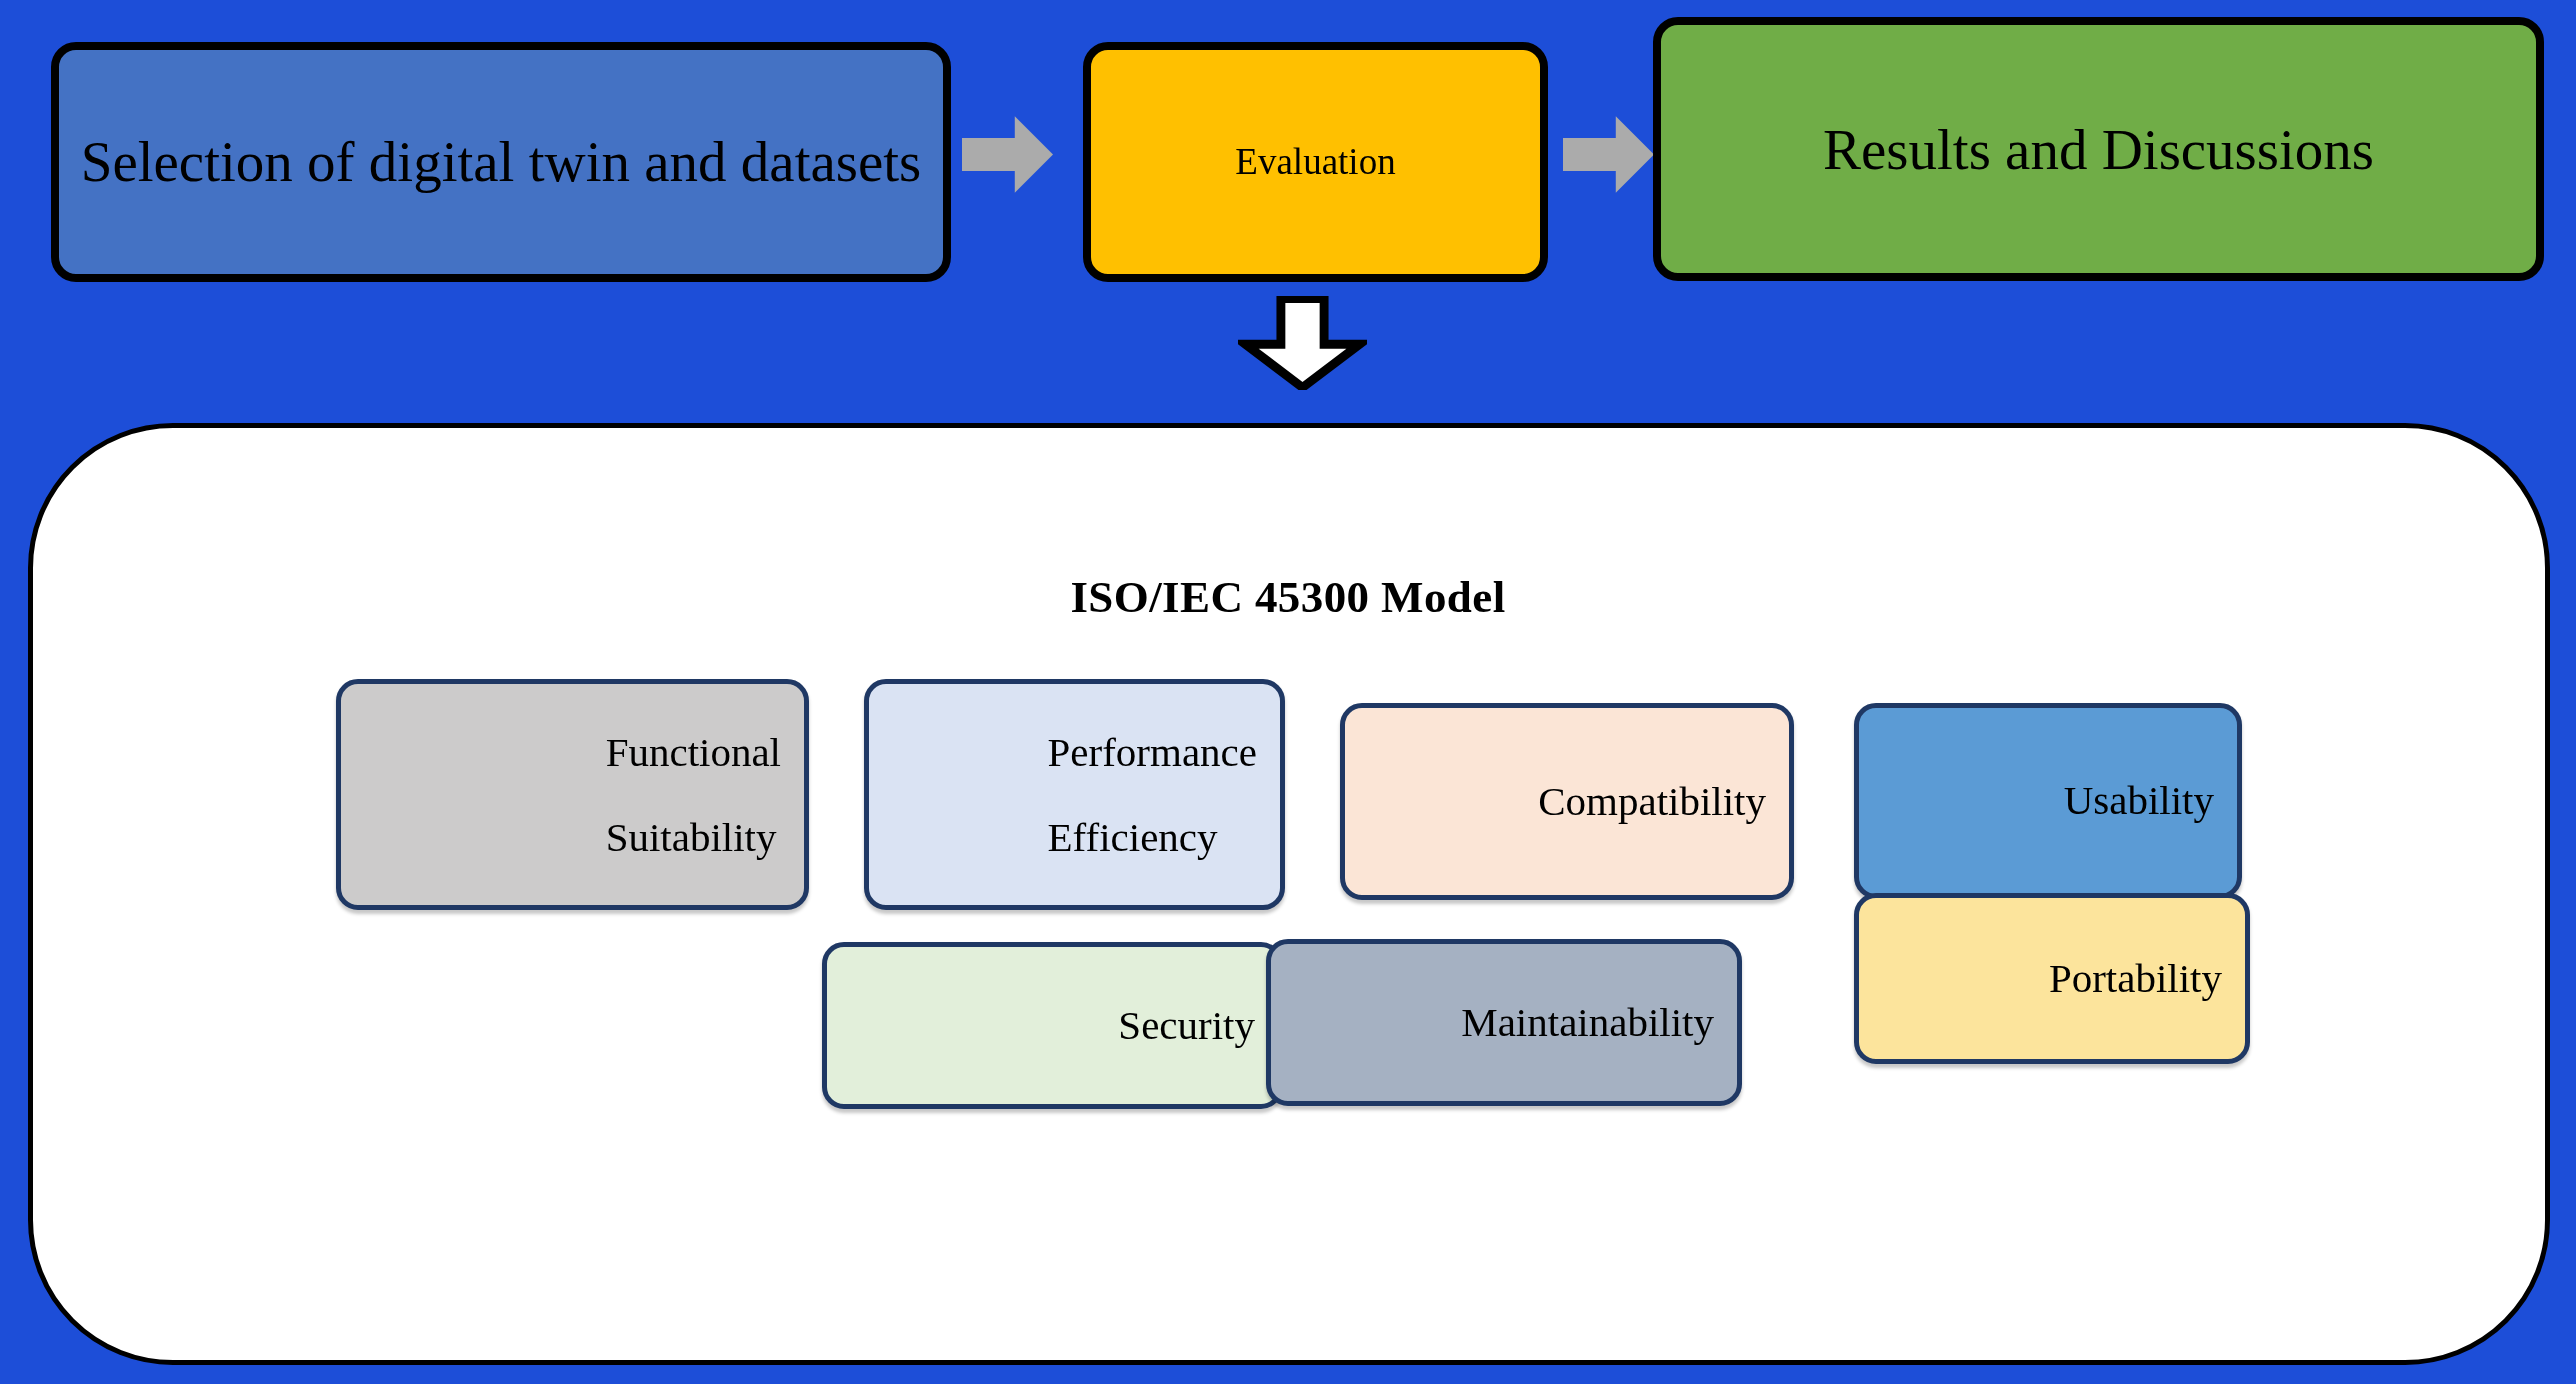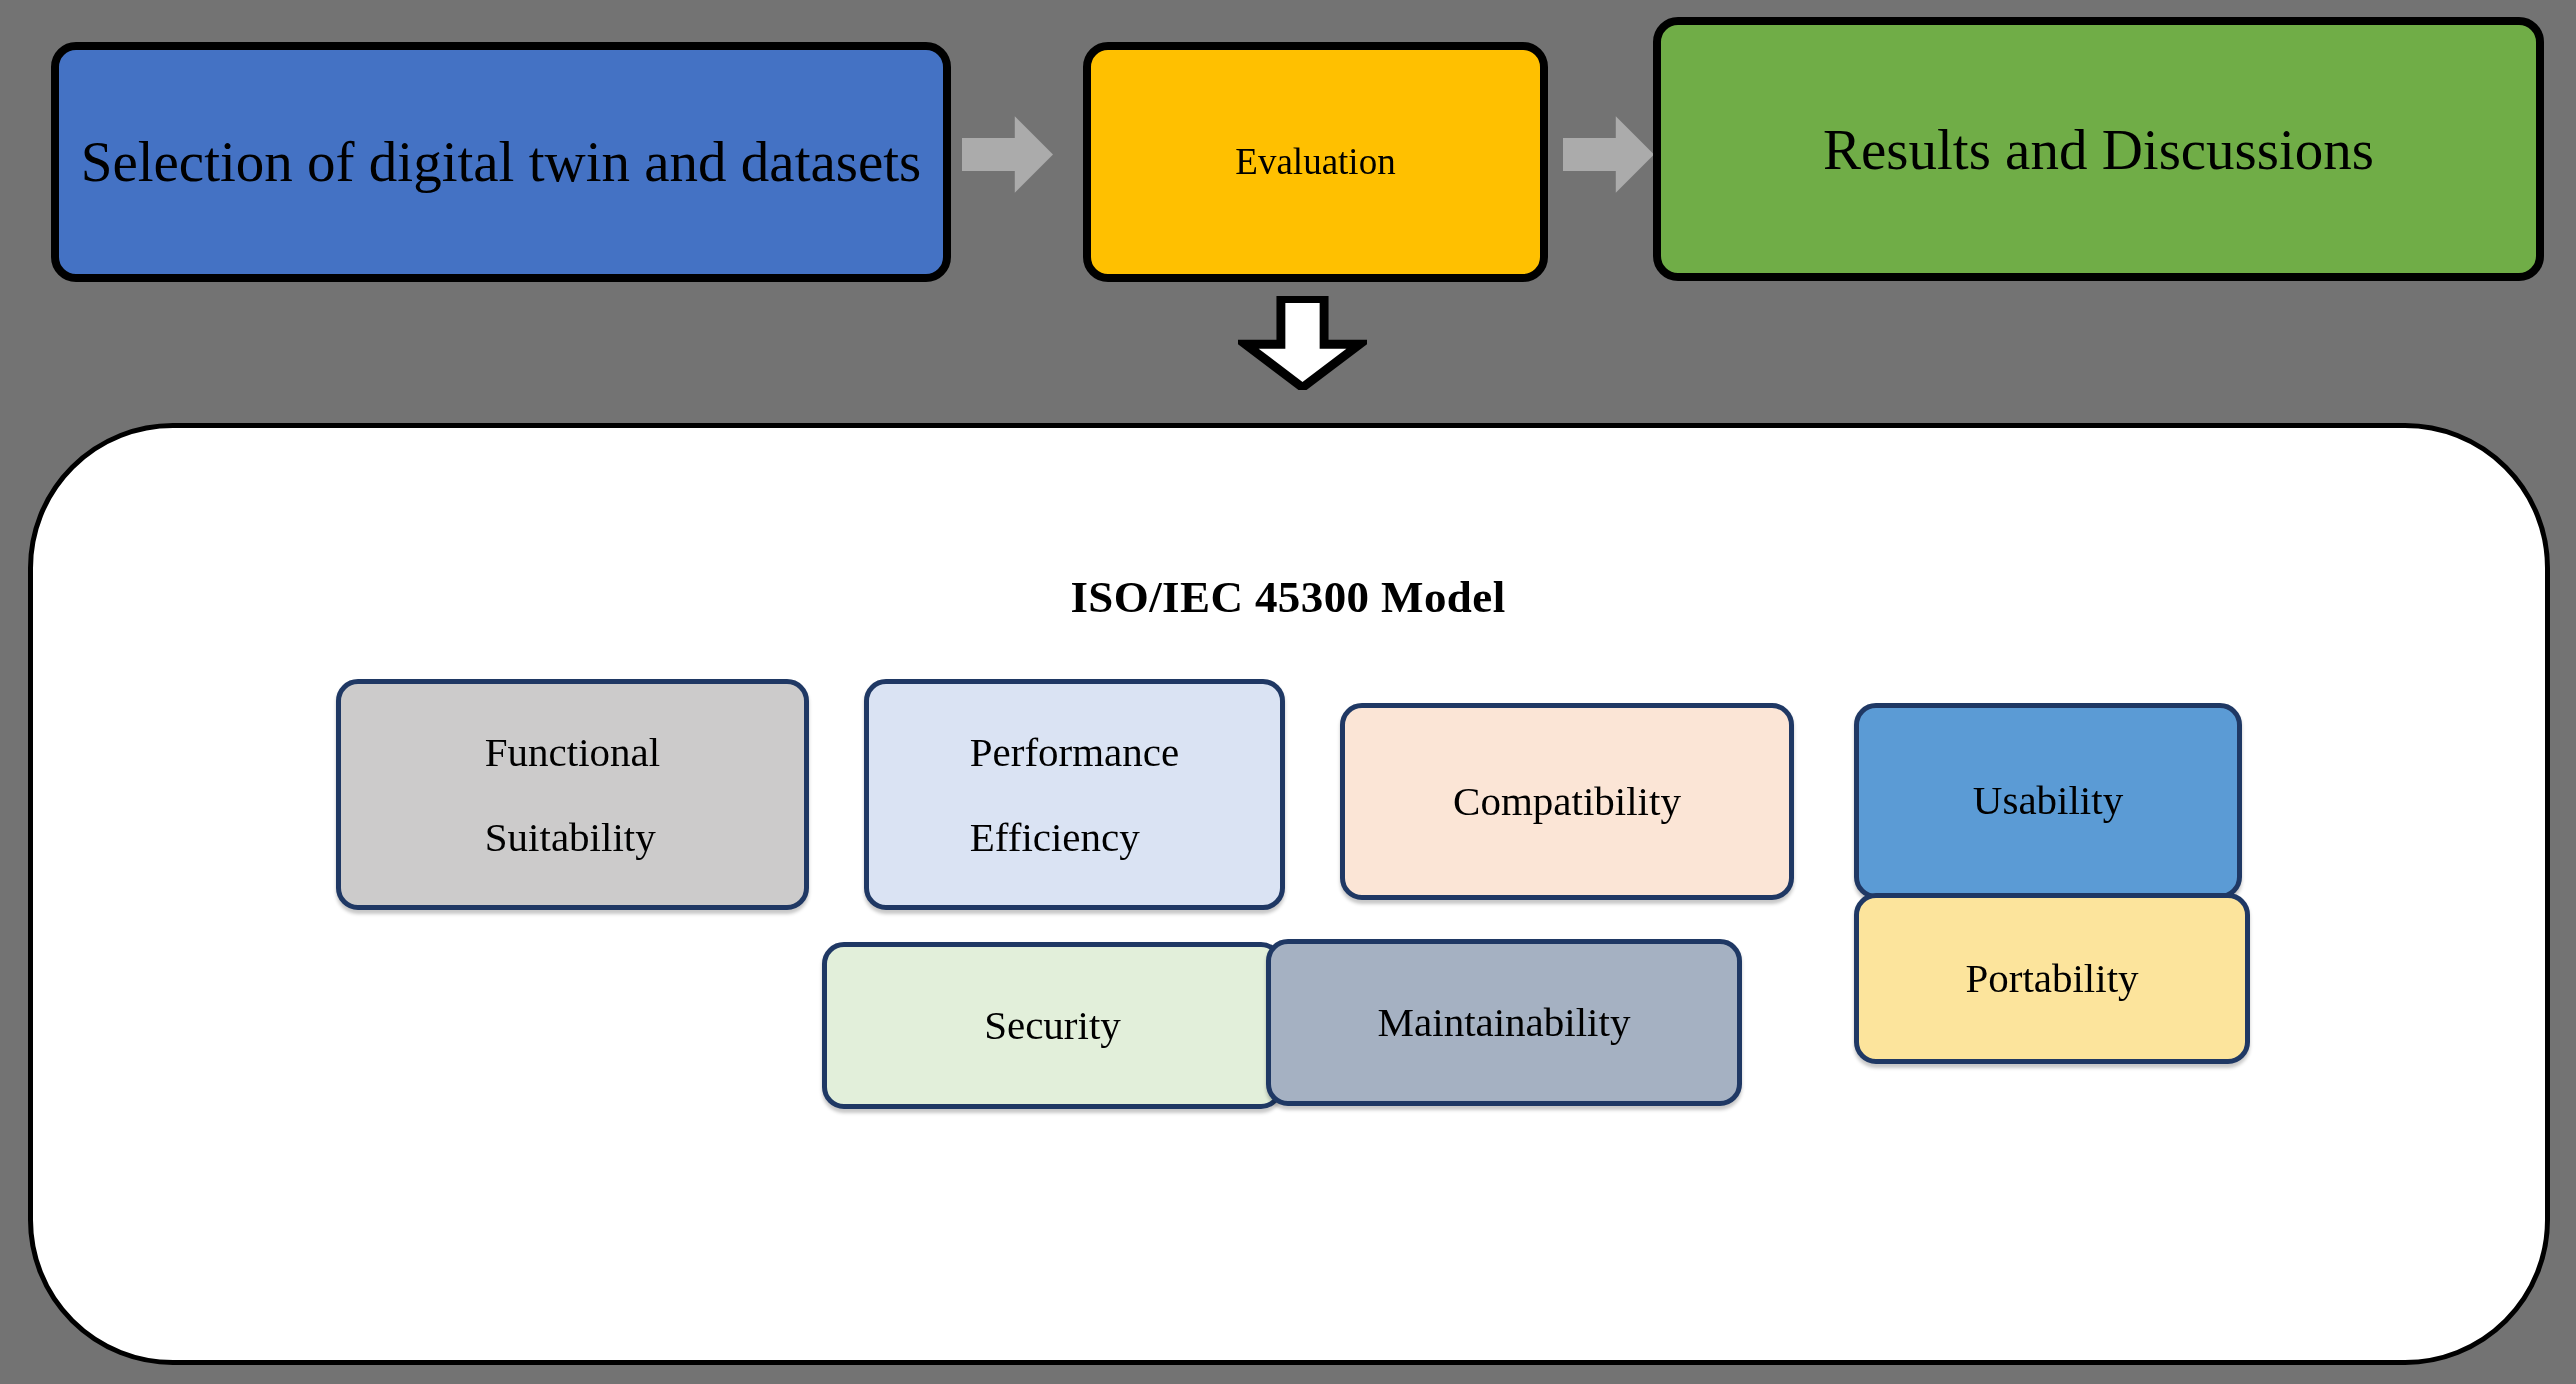--- a/index.html
+++ b/index.html
@@ -4,21 +4,21 @@
 <style>
   html, body {
     margin: 0;
     padding: 0;
     background: #ffffff;
   }
   #stage {
     position: relative;
     width: 2576px;
     height: 1385px;
-    background: #737373;
+    background: #1d4ed8;
     overflow: hidden;
     font-family: "Liberation Serif", "DejaVu Serif", serif;
   }
 
   
   .stage-box {
     position: absolute;
     box-sizing: border-box;
     border: 8px solid #000000;
     border-radius: 25px;
@@ -96,21 +96,21 @@
     box-sizing: border-box;
     border: 5.8px solid #1F3864;
     border-radius: 22px;
     color: #000000;
     font-size: 41px;
     line-height: 2.05;
     padding: 16px 23px;
     display: flex;
     flex-direction: column;
     justify-content: center;
-    align-items: center;
+    align-items: flex-end;
     white-space: pre-line;
     box-shadow: 0 3.6px 3.6px rgba(0,0,0,0.22);
   }
 
   
   #q-functional     { left: 336px;  top: 679px;  width: 473px; height: 231px; background: #CCCBCB; }
   #q-performance    { left: 864px; top: 679px;  width: 421px; height: 231px; background: #DAE3F3; }
   #q-compatibility  { left: 1340px; top: 703px;  width: 454px; height: 197px; background: #FBE5D6; }
   #q-usability      { left: 1854px; top: 703px;  width: 388px; height: 196px; background: #5B9BD5; }
 

